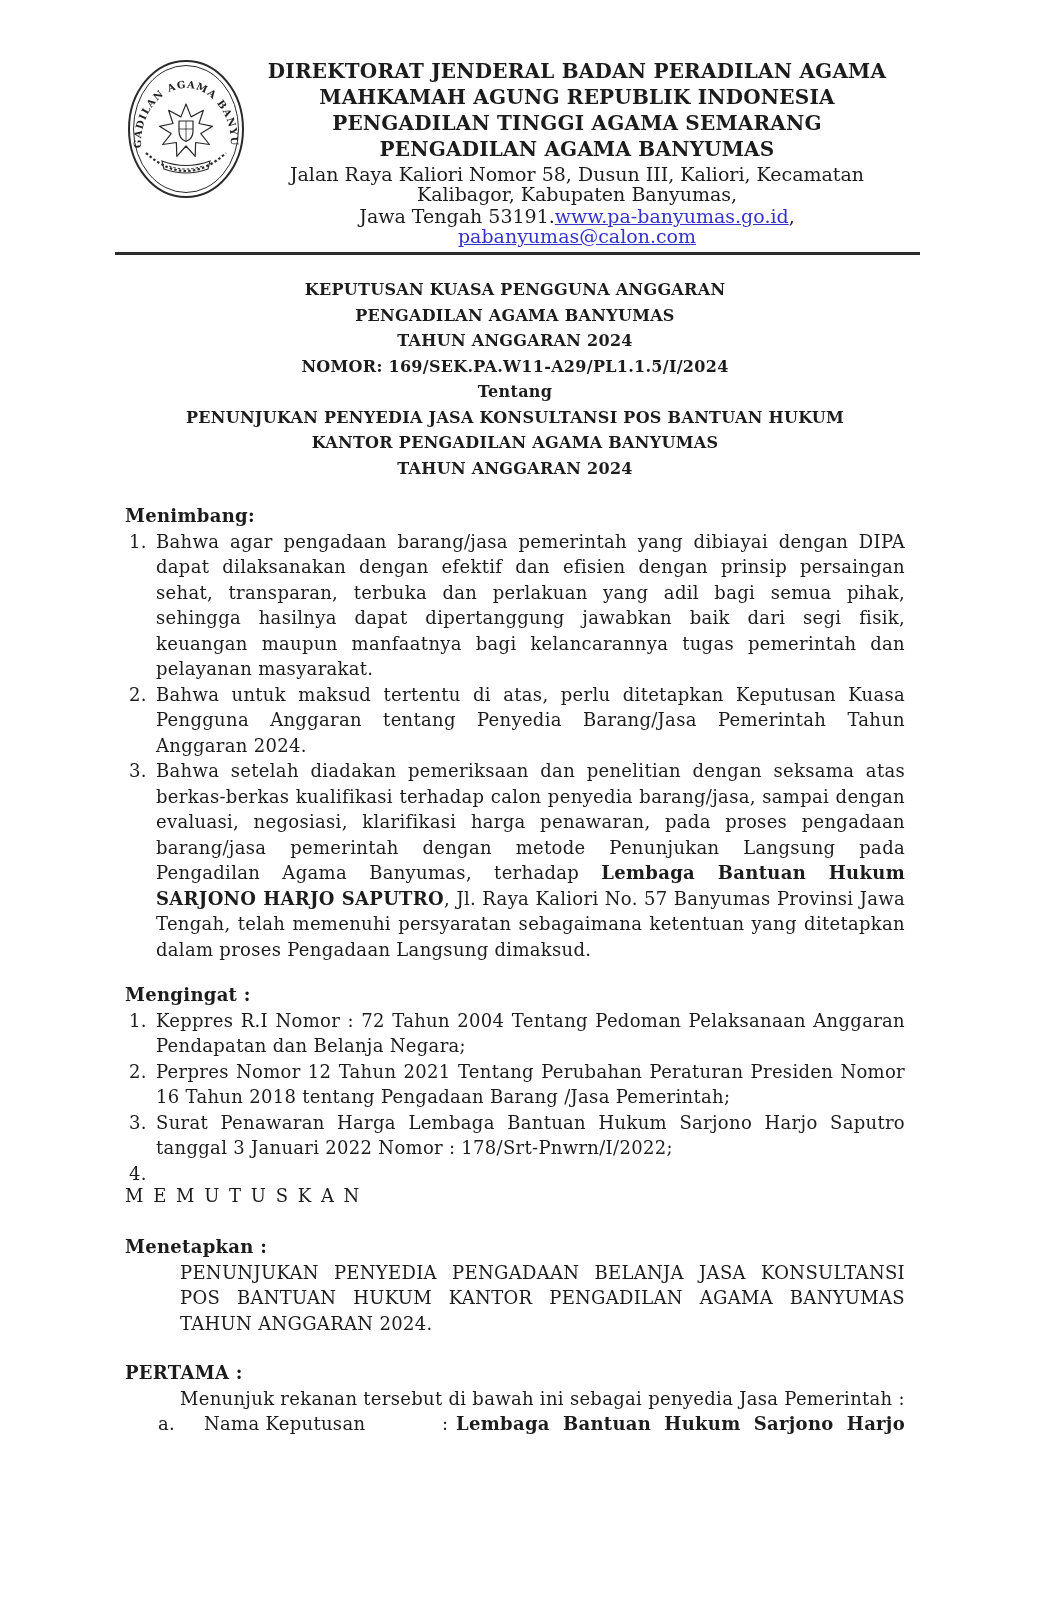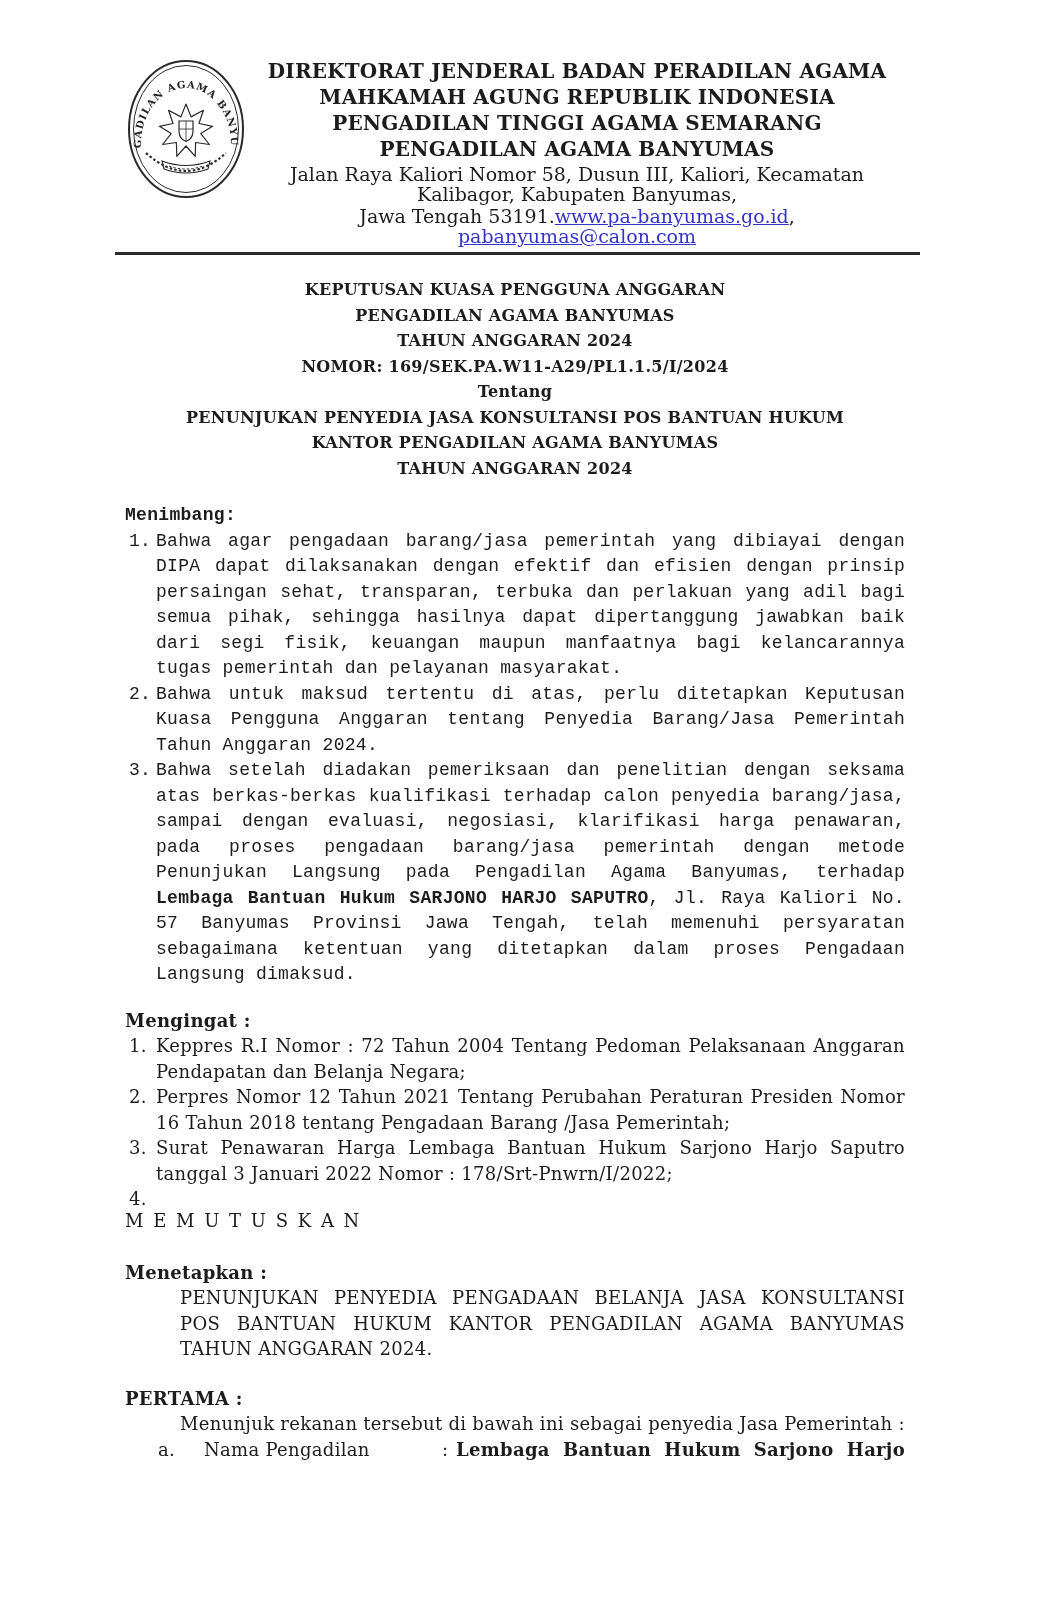--- a/index.html
+++ b/index.html
@@ -41,21 +41,21 @@
   .title-block {
     margin-top: 22px;
     text-align: center;
     font-weight: bold;
     font-size: 16px;
     line-height: 25.5px;
   }
 
   
   .sec-heading { font-weight: bold; margin-top: 0; }
-  .menimbang { margin-top: 22px; font-family: Liberation Mono, monospace; }
+  .menimbang { margin-top: 22px; }
   .mengingat { margin-top: 20px; }
 
   ol.legal-list { list-style: none; margin: 0; padding: 0; }
   ol.legal-list > li {
     position: relative;
     padding-left: 31px;
     text-align: justify;
   }
   ol.legal-list > li .num { position: absolute; left: 4px; top: 0; }
 
@@ -167,19 +167,19 @@
   <section class="menetapkan">
     <div class="sec-heading">Menetapkan :</div>
     <div class="body-indent">PENUNJUKAN PENYEDIA PENGADAAN BELANJA JASA KONSULTANSI POS BANTUAN HUKUM KANTOR PENGADILAN AGAMA BANYUMAS TAHUN ANGGARAN 2024.</div>
   </section>
 
   <section class="pertama">
     <div class="sec-heading">PERTAMA :</div>
     <div class="body-indent">Menunjuk rekanan tersebut di bawah ini sebagai penyedia Jasa Pemerintah :</div>
     <div class="kv-row">
       <span class="kv-letter">a.</span>
-      <span class="kv-label">Nama Pengadilan</span>
+      <span class="kv-label">Nama Keputusan</span>
       <span class="kv-colon">:</span>
       <span class="kv-value">Lembaga Bantuan Hukum Sarjono Harjo</span>
     </div>
   </section>
 
 </div>
 
 </body></html>

